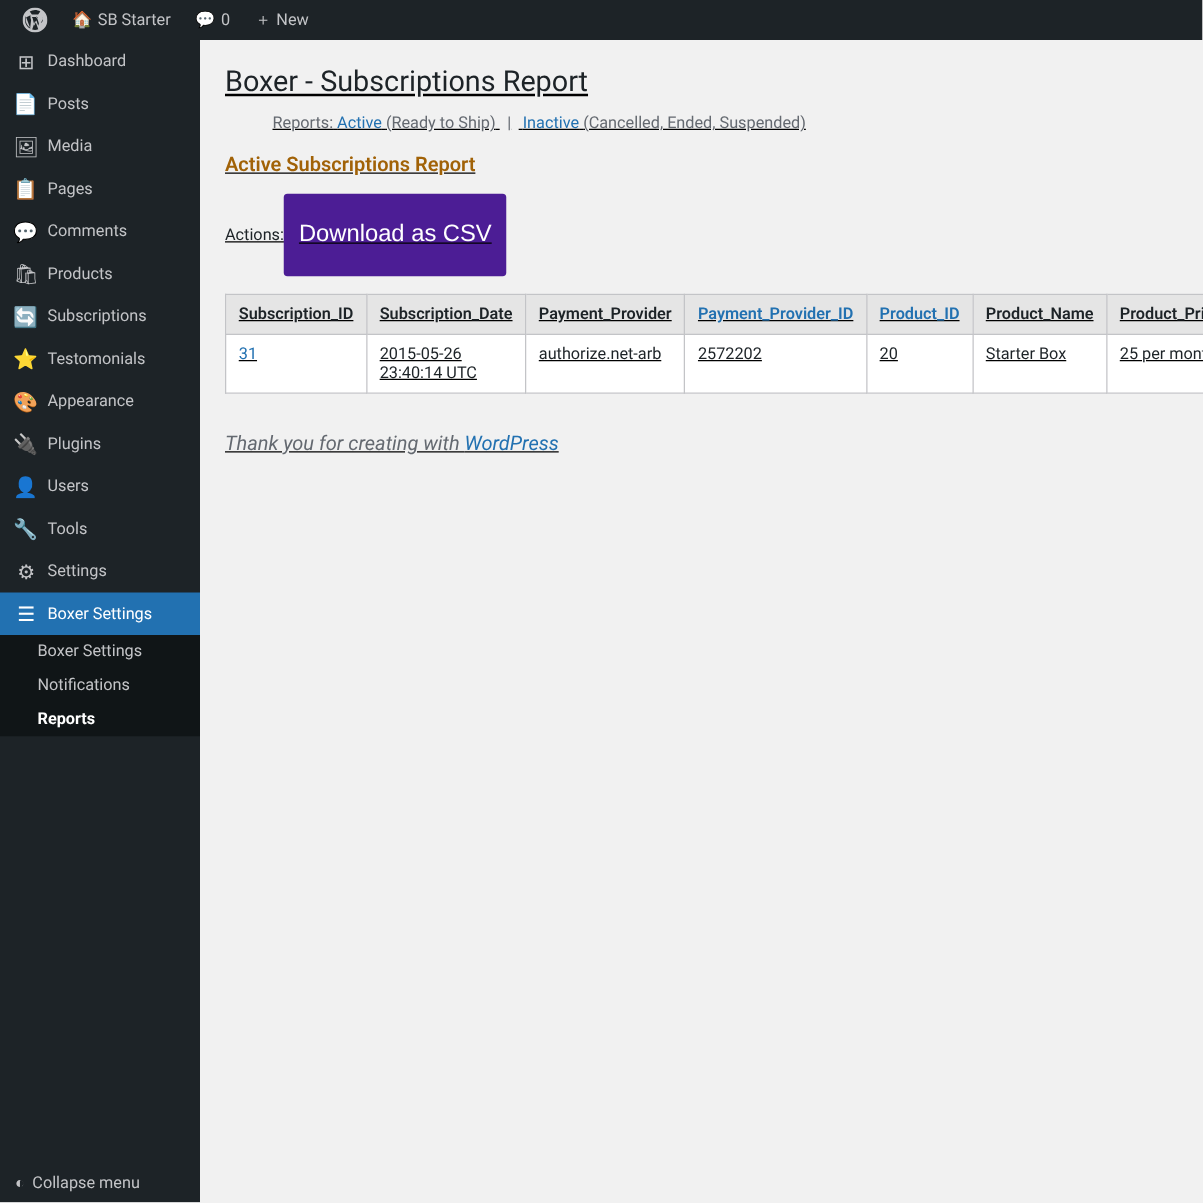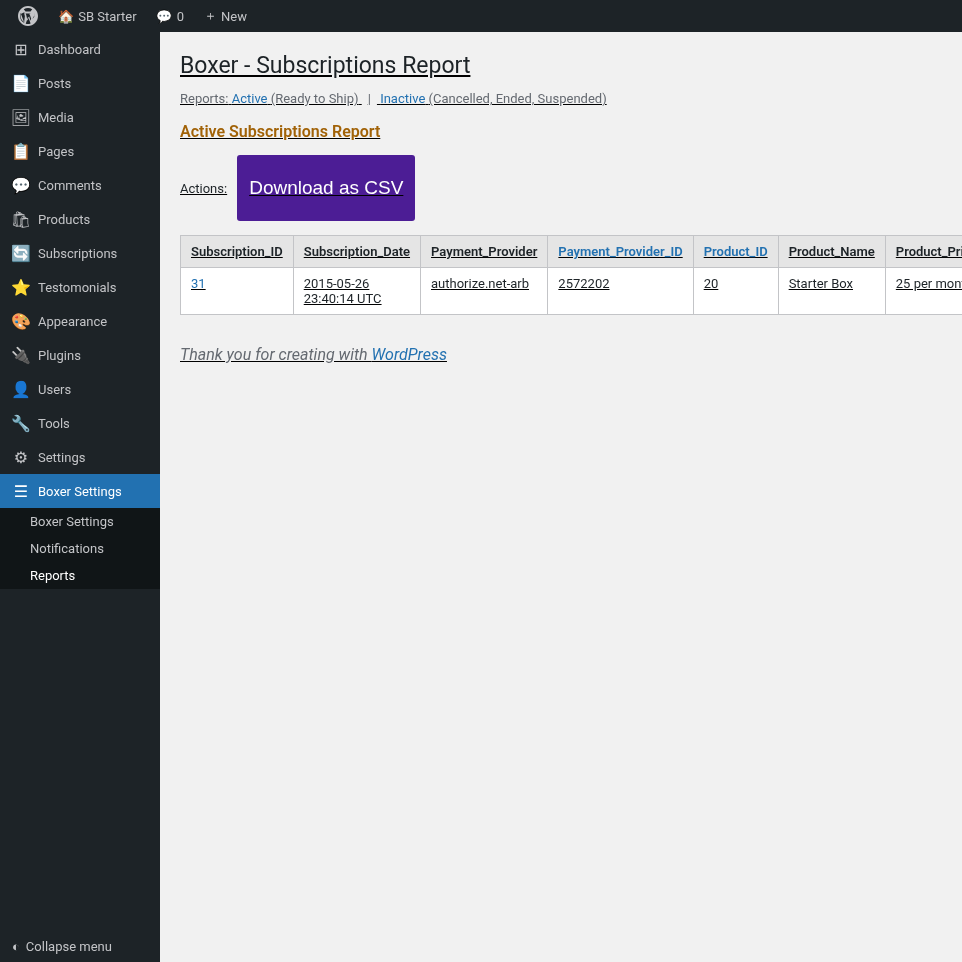--- a/index.html
+++ b/index.html
@@ -56,21 +56,21 @@
     .sidebar-item .icon { width: 18px; height: 18px; display: flex; align-items: center; justify-content: center; font-size: 16px; flex-shrink: 0; }
     .sidebar-submenu { background: #101517; }
     .sidebar-submenu .sub-item {
       display: block;
       padding: 6px 12px 6px 30px;
       color: #c3c4c7;
       cursor: pointer;
       font-size: 13px;
       text-decoration: none;
     }
-    .sidebar-submenu .sub-item.active { color: #fff; font-weight: 400; }
+    .sidebar-submenu .sub-item.active { color: #fff; font-weight: 700; }
     .collapse-menu {
       display: flex;
       align-items: center;
       gap: 6px;
       padding: 8px 12px;
       color: #c3c4c7;
       cursor: pointer;
       font-size: 13px;
       margin-top: auto;
     }
@@ -86,33 +86,33 @@
     .page-title {
       font-size: 23px;
       font-weight: 400;
       color: #1d2327;
       margin-bottom: 12px;
     }
     .breadcrumb-line {
       margin-bottom: 16px;
       font-size: 13px;
       color: #646970;
+      margin-left: 38px;
     }
     .breadcrumb-line a { color: #2271b1; text-decoration: none; }
     .breadcrumb-line .separator { margin: 0 6px; }
     .section-title {
       font-size: 16px;
       font-weight: 600;
       color: #a16207;
       margin-bottom: 14px;
     }
     .actions-bar {
       display: flex;
       align-items: center;
-      gap: 10px;
       margin-bottom: 14px;
     }
     .actions-label { color: #1d2327; font-size: 13px; }
     .btn-primary {
       background: #4c1d95;
       color: #fff;
       border: none;
       padding: 22px 12px;
       border-radius: 3px;
       cursor: pointer;

